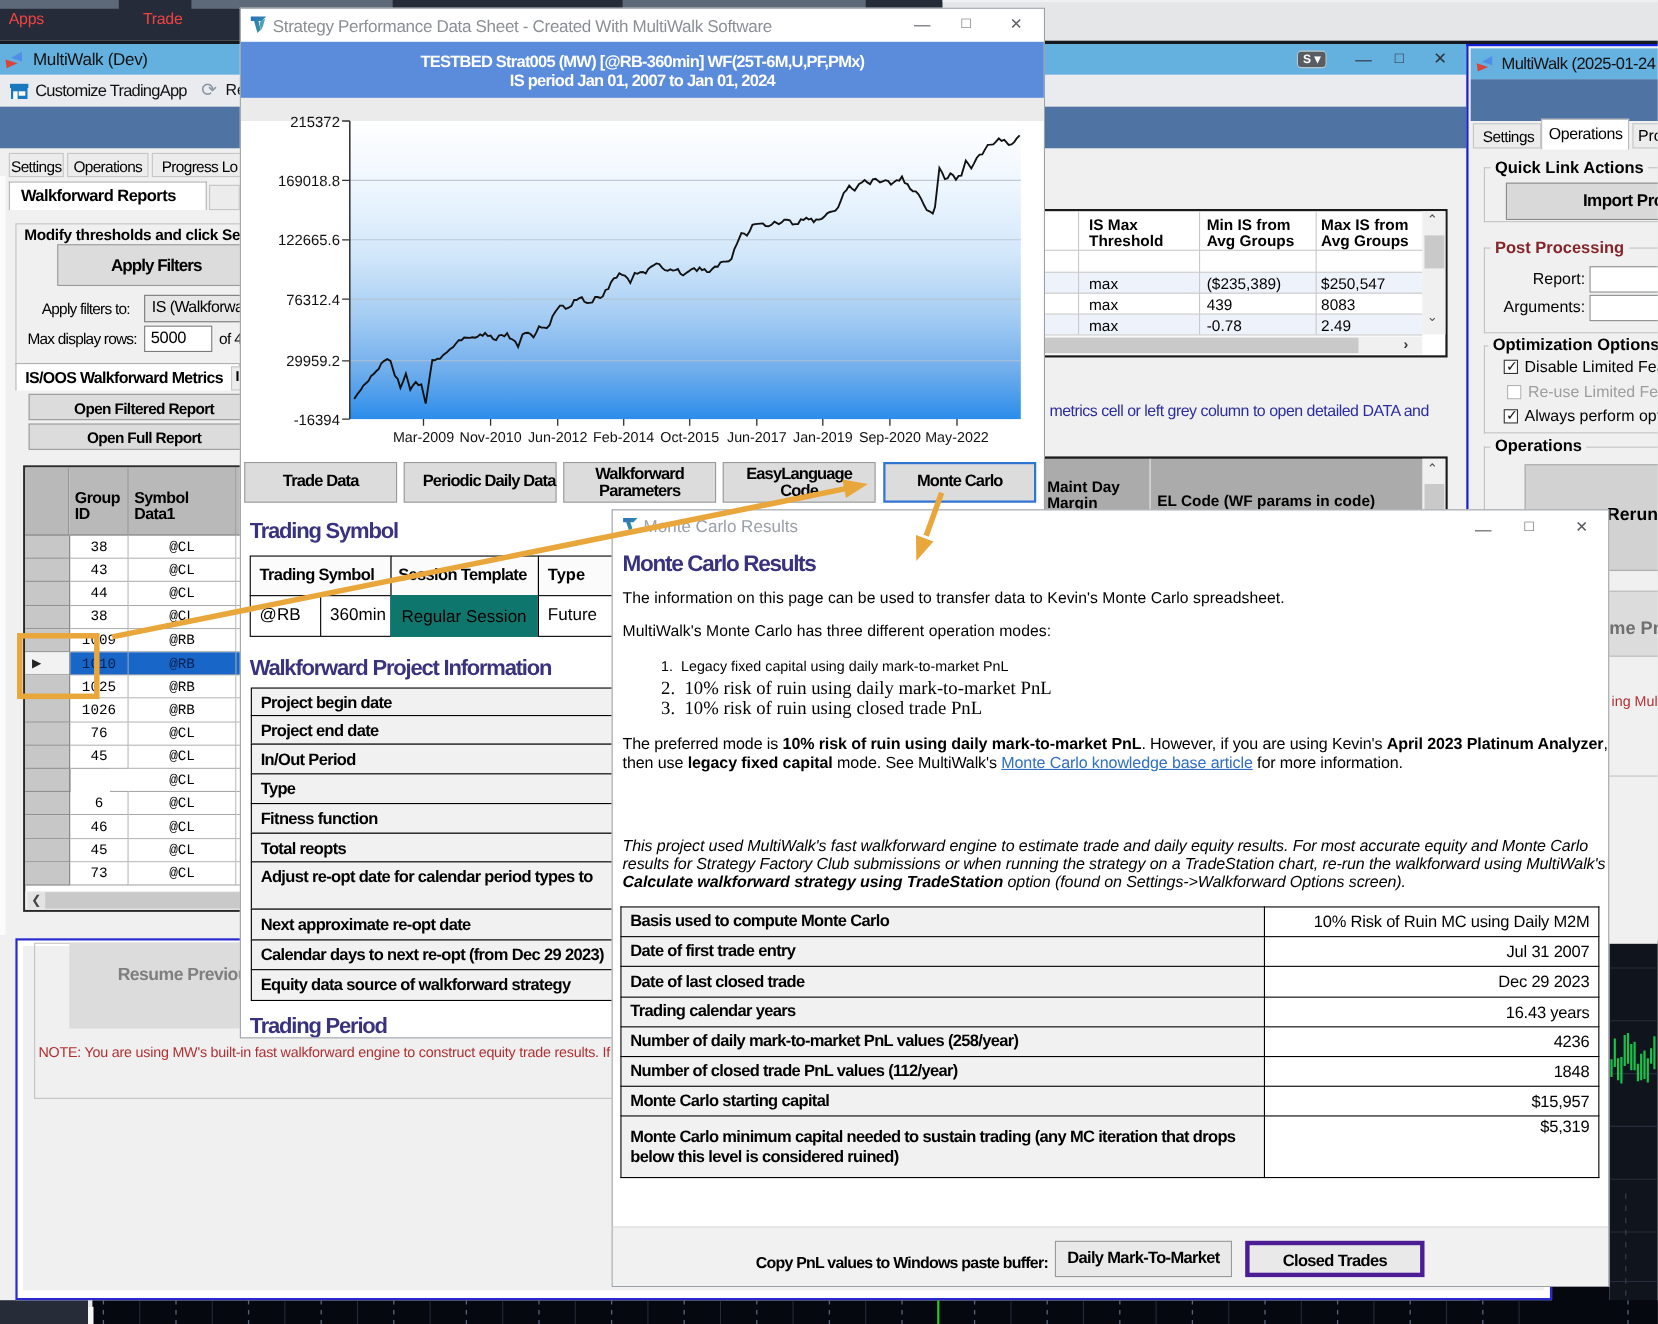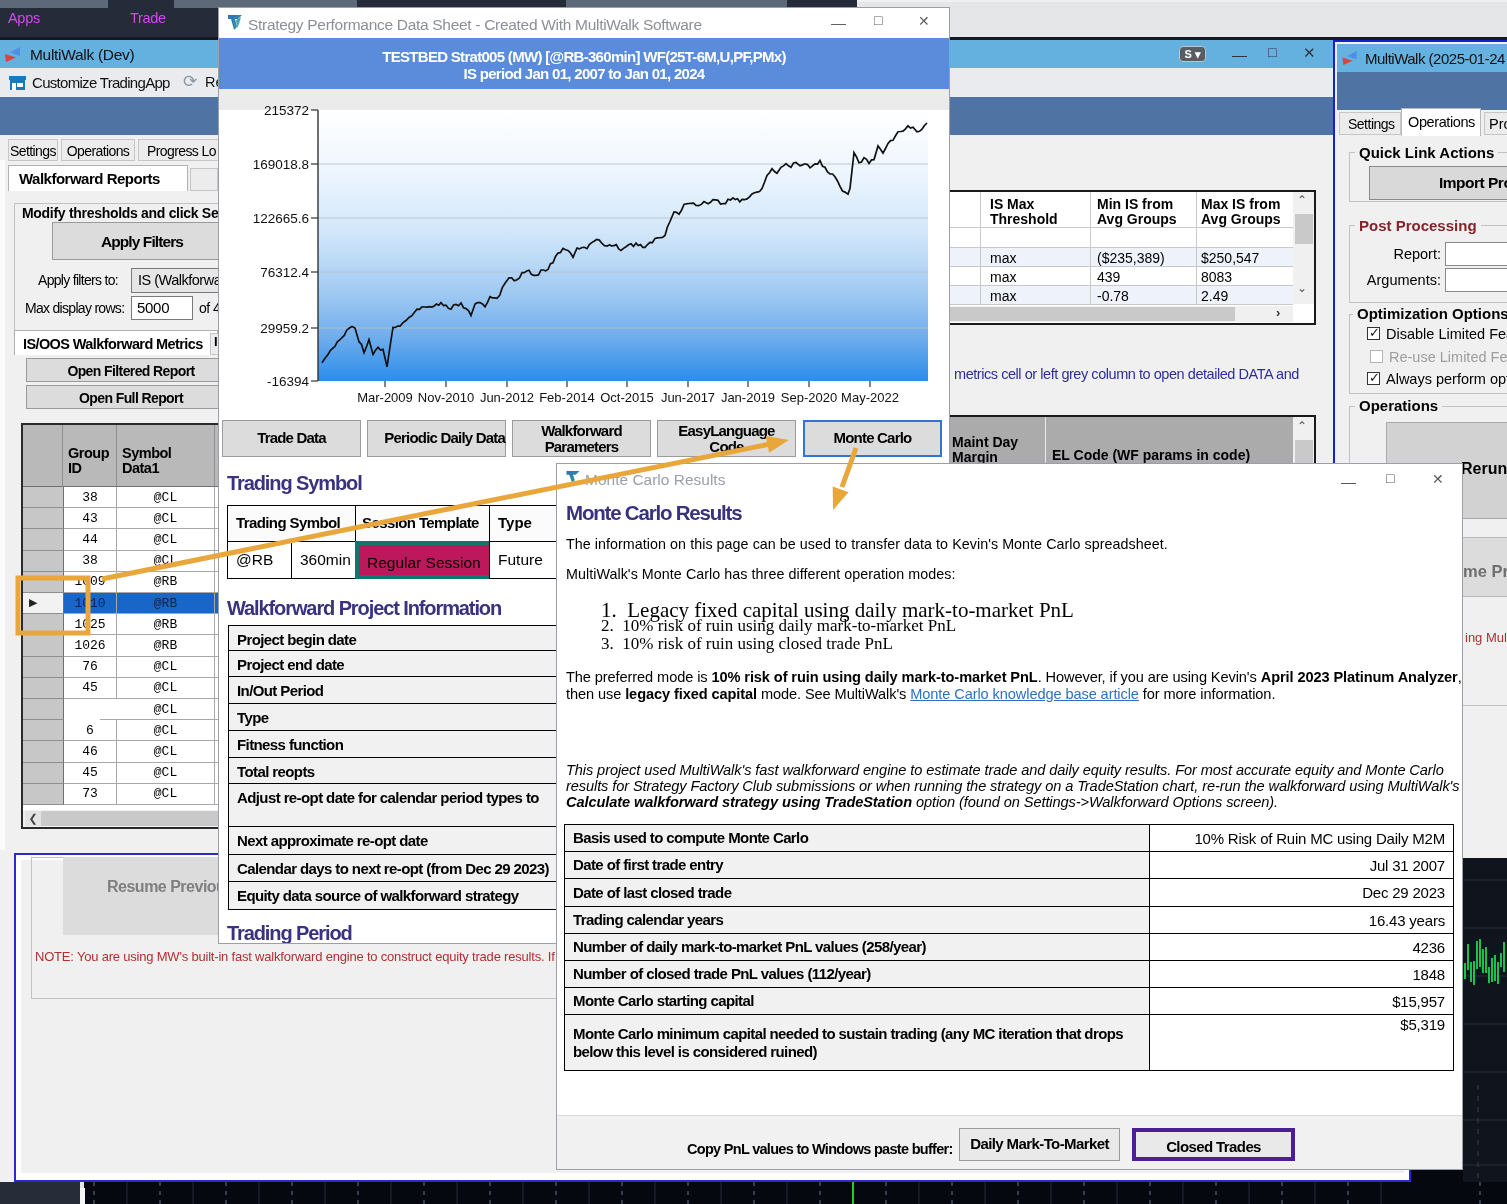--- a/index.html
+++ b/index.html
@@ -2,21 +2,21 @@
 <html><head><meta charset="utf-8">
 <style>
 html,body{margin:0;padding:0;width:1507px;height:1204px;overflow:hidden;background:#e4e6e8;
   font-family:"Liberation Sans",sans-serif;-webkit-font-smoothing:antialiased}
 .abs{position:absolute}
 .b{font-weight:bold}
 #page{position:absolute;left:0;top:0;width:1507px;height:1204px}
 
 #topbar{left:0;top:0;width:857px;height:37px;background:#252b38}
 #topbar .tab{position:absolute;top:0;height:8px;background:#5d6878}
-#topbar .lbl{position:absolute;top:10px;font-size:14.5px;letter-spacing:-0.3px;color:#d946ef}
+#topbar .lbl{position:absolute;top:10px;font-size:14.5px;letter-spacing:-0.3px;color:#ef4444}
 #topright{left:857px;top:0;width:650px;height:37px;background:#e4e6e8;border-top:2px solid #eef0f2}
 #darkline{left:0;top:37px;width:1507px;height:3px;background:#16191f}
 #darkchart{left:1463px;top:855px;width:44px;height:349px;background:#10141d}
 #botstrip{left:84px;top:1182px;width:1423px;height:22px;background:#06080f}
 #botnavy{left:0;top:1182px;width:80px;height:22px;background:#262c38}
 #botwhite{left:80px;top:1188px;width:5px;height:16px;background:#f5f5f5}
 
 #leftwin{left:0;top:40px;width:1345px;height:1142px}
 #lw-title{position:absolute;left:0;top:0;width:1345px;height:28px;background:#64b0df}
 #lw-tool{position:absolute;left:0;top:28px;width:1345px;height:29px;background:#e9ebee}
@@ -428,21 +428,21 @@
       <div class="b" style="position:absolute;left:293px;top:412px;width:139px;height:37px;background:#dcdcdc;border:1px solid #9a9a9a;box-sizing:border-box;text-align:center;font-size:15px;letter-spacing:-0.8px;line-height:16px;padding-top:2px;white-space:nowrap">Walkforward<br>Parameters</div>
       <div class="b" style="position:absolute;left:438px;top:412px;width:139px;height:37px;background:#dcdcdc;border:1px solid #9a9a9a;box-sizing:border-box;text-align:center;font-size:15px;letter-spacing:-0.8px;line-height:16px;padding-top:2px;white-space:nowrap">EasyLanguage<br>Code</div>
       <div class="b" style="position:absolute;left:584px;top:412px;width:139px;height:37px;background:#dcdcdc;border:2px solid #2e75d4;box-sizing:border-box;text-align:center;font-size:15px;letter-spacing:-0.8px;line-height:16px;padding-top:8px;white-space:nowrap">Monte Carlo</div>
       <div class="b" style="position:absolute;left:8px;top:464px;font-size:20px;color:#38327f;white-space:nowrap;letter-spacing:-1.1px">Trading Symbol</div>
       <div style="position:absolute;left:8px;top:497px;width:372px;height:73px">
         <div style="position:absolute;left:0px;top:0px;width:129px;height:37px;background:#fbfbfb;border:1px solid #000;box-sizing:border-box;font-size:15px;font-weight:bold;letter-spacing:-0.6px;padding:8px 0 0 8px;white-space:nowrap;overflow:hidden">Trading Symbol</div>
         <div style="position:absolute;left:128px;top:0px;width:135px;height:37px;background:#fbfbfb;border:1px solid #000;box-sizing:border-box;font-size:15px;font-weight:bold;letter-spacing:-0.6px;padding:8px 0 0 6px;white-space:nowrap;overflow:hidden">Session Template</div>
         <div style="position:absolute;left:262px;top:0px;width:110px;height:37px;background:#fbfbfb;border:1px solid #000;box-sizing:border-box;font-size:15px;font-weight:bold;padding:8px 0 0 8px;white-space:nowrap;overflow:hidden">Type</div>
         <div style="position:absolute;left:0px;top:36px;width:65px;height:38px;background:#fff;border:1px solid #000;box-sizing:border-box;font-size:15.5px;font-weight:normal;padding:9px 0 0 8px;white-space:nowrap;overflow:hidden">@RB</div>
         <div style="position:absolute;left:64px;top:36px;width:65px;height:38px;background:#fff;border:1px solid #000;box-sizing:border-box;font-size:15.5px;font-weight:normal;padding:9px 0 0 8px;white-space:nowrap;overflow:hidden">360min</div>
-        <div style="position:absolute;left:128px;top:36px;width:153px;height:38px;background:#be185d;border:4px solid #0f766e;box-sizing:border-box;font-size:15.5px;font-weight:normal;padding:9px 0 0 8px;white-space:nowrap;overflow:hidden">Regular Session</div>
+        <div style="position:absolute;left:128px;top:36px;width:153px;height:38px;background:#0f766e;border:2px solid #0f766e;box-sizing:border-box;font-size:15.5px;font-weight:normal;padding:9px 0 0 8px;white-space:nowrap;overflow:hidden">Regular Session</div>
         <div style="position:absolute;left:262px;top:36px;width:110px;height:38px;background:#fff;border:1px solid #000;box-sizing:border-box;font-size:15.5px;font-weight:normal;padding:9px 0 0 8px;white-space:nowrap;overflow:hidden">Future</div>
       </div>
       <div class="b" style="position:absolute;left:8px;top:589px;font-size:20px;color:#38327f;white-space:nowrap;letter-spacing:-1.1px">Walkforward Project Information</div>
       <div class="itbl-row" style="top:617px;height:26px">Project begin date</div>
       <div class="itbl-row" style="top:642px;height:27px">Project end date</div>
       <div class="itbl-row" style="top:668px;height:28px">In/Out Period</div>
       <div class="itbl-row" style="top:695px;height:28px">Type</div>
       <div class="itbl-row" style="top:722px;height:28px">Fitness function</div>
       <div class="itbl-row" style="top:749px;height:27px">Total reopts</div>
       <div class="itbl-row" style="top:775px;height:44px">Adjust re-opt date for calendar period types to</div>
@@ -462,21 +462,21 @@
         </defs>
 <path d="M1 1 L15 1 L11 5 L8 5 L10 11 L7 14 L4 5 L1 5 Z" fill="url(#lg2)"></path>
       </svg>
       <div class="" style="position:absolute;left:28px;top:7px;font-size:15.5px;color:#9aa0a8;white-space:nowrap">Monte Carlo Results</div>
       <div class="" style="position:absolute;left:784px;top:9px;font-size:15px;color:#55585c">—</div>
       <div class="" style="position:absolute;left:829px;top:6px;font-size:14px;color:#55585c">□</div>
       <div class="" style="position:absolute;left:875px;top:7px;font-size:14px;color:#55585c">✕</div>
       <div class="b" style="position:absolute;left:9px;top:37px;font-size:20.5px;color:#38327f;white-space:nowrap;letter-spacing:-1.2px">Monte Carlo Results</div>
       <div class="" style="position:absolute;left:9px;top:72px;font-size:14.3px;letter-spacing:0.05px;white-space:nowrap">The information on this page can be used to transfer data to Kevin's Monte Carlo spreadsheet.</div>
       <div class="" style="position:absolute;left:9px;top:102px;font-size:14.3px;letter-spacing:0.05px;white-space:nowrap">MultiWalk's Monte Carlo has three different operation modes:</div>
-      <div class="" style="position:absolute;left:44px;top:134px;font-family:Liberation Serif, serif;font-size:21px;white-space:nowrap">1.&nbsp;&nbsp;Legacy fixed capital using daily mark-to-market PnL</div>
+      <div class="" style="position:absolute;left:44px;top:134px;font-family:Liberation Sans, sans-serif;font-size:13px;white-space:nowrap">1.&nbsp;&nbsp;Legacy fixed capital using daily mark-to-market PnL</div>
       <div class="" style="position:absolute;left:44px;top:152px;font-family:'Liberation Serif',serif;font-size:17px;white-space:nowrap">2.&nbsp;&nbsp;10% risk of ruin using daily mark-to-market PnL</div>
       <div class="" style="position:absolute;left:44px;top:170px;font-family:'Liberation Serif',serif;font-size:17px;white-space:nowrap">3.&nbsp;&nbsp;10% risk of ruin using closed trade PnL</div>
       <div class="" style="position:absolute;left:9px;top:205px;font-size:14.6px;line-height:16.5px;white-space:nowrap;letter-spacing:-0.1px">The preferred mode is <b>10% risk of ruin using daily mark-to-market PnL</b>. However, if you are using Kevin's <b>April 2023 Platinum Analyzer</b>,<br>then use <b>legacy fixed capital</b> mode. See MultiWalk's <span style="color:#2f6fc4;text-decoration:underline">Monte Carlo knowledge base article</span> for more information.</div>
       <div class="" style="position:absolute;left:9px;top:298px;font-size:14.6px;line-height:16px;white-space:nowrap;font-style:italic;letter-spacing:-0.1px">This project used MultiWalk's fast walkforward engine to estimate trade and daily equity results. For most accurate equity and Monte Carlo<br>results for Strategy Factory Club submissions or when running the strategy on a TradeStation chart, re-run the walkforward using MultiWalk's<br><b>Calculate walkforward strategy using TradeStation</b> option (found on Settings-&gt;Walkforward Options screen).</div>
       <table class="mctbl" style="left:7px;top:360px;width:889px;table-layout:fixed">
         <colgroup>
           <col style="width:585px">
           <col style="width:304px">
         </colgroup>
         <tbody>

